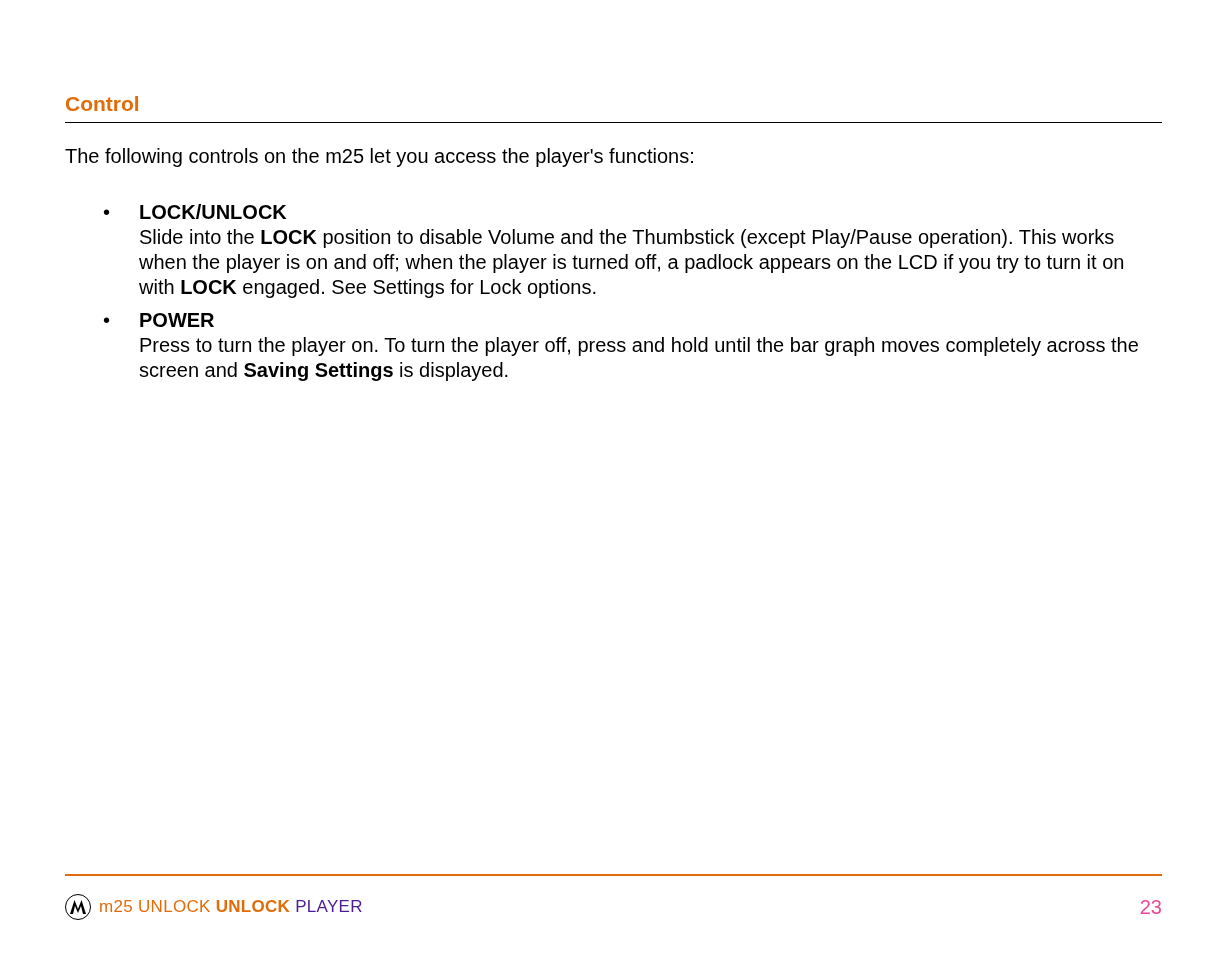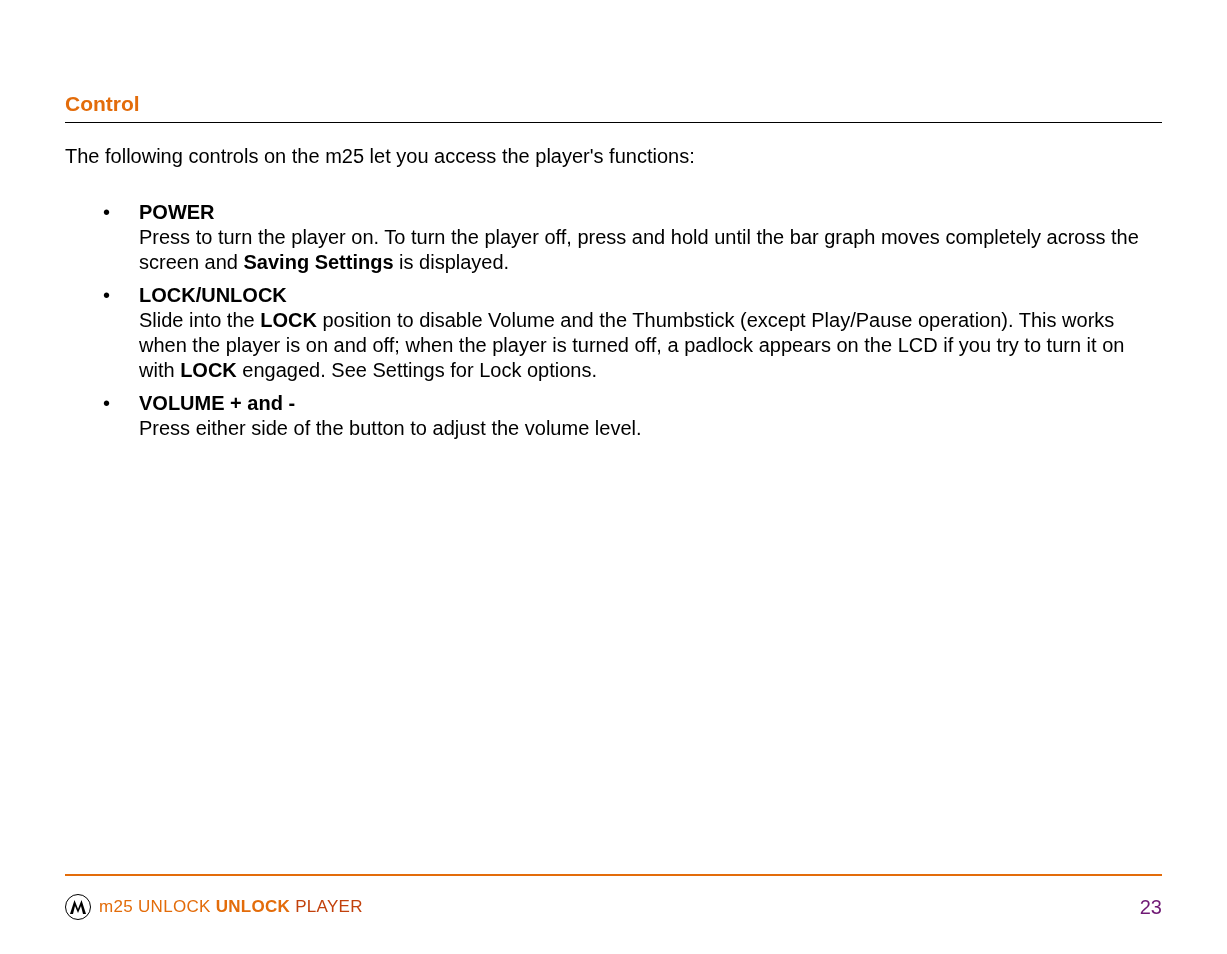--- a/index.html
+++ b/index.html
@@ -95,53 +95,47 @@
     height: 14px;
   }
   .footer-text {
     color: #E36C0A;
     letter-spacing: 0.3px;
   }
   .footer-text .audio {
     font-weight: bold;
   }
   .footer-text .player {
-    color: #c2410c;
+    color: #4c1d95;
   }
   .page-number {
-    color: #701a75;
+    color: #ec4899;
     font-size: 20px;
   }
 </style>
 </head>
 <body>
 
 <div class="page">
 
   <div class="section-title">Control</div>
 
   <div class="intro">The following controls on the m25 let you access the player's functions:</div>
 
   <ul class="controls">
     <li>
-      <span class="ctl-title">POWER</span>
-      <span class="ctl-body">
-        <span>Press to turn the player on. To turn the player off, press and hold until the bar graph moves completely across the screen and </span><span class="b">Saving Settings</span><span> is displayed.</span>
-      </span>
-    </li>
-    <li>
       <span class="ctl-title">LOCK/UNLOCK</span>
       <span class="ctl-body">
         <span>Slide into the </span><span class="b">LOCK</span><span> position to disable Volume and the Thumbstick (except Play/Pause operation). This works when the player is on and off; when the player is turned off, a padlock appears on the LCD if you try to turn it on with </span><span class="b">LOCK</span><span> engaged. See Settings for Lock options.</span>
       </span>
     </li>
     <li>
-      <span class="ctl-title">VOLUME + and -</span>
+      <span class="ctl-title">POWER</span>
       <span class="ctl-body">
-        <span>Press either side of the button to adjust the volume level.</span>
+        <span>Press to turn the player on. To turn the player off, press and hold until the bar graph moves completely across the screen and </span><span class="b">Saving Settings</span><span> is displayed.</span>
       </span>
     </li>
   </ul>
 
   <div class="footer-rule"></div>
 
   <div class="footer">
     <div class="footer-left">
       <span class="logo-circle">
         <svg class="logo-m" viewBox="0 0 18 14">

